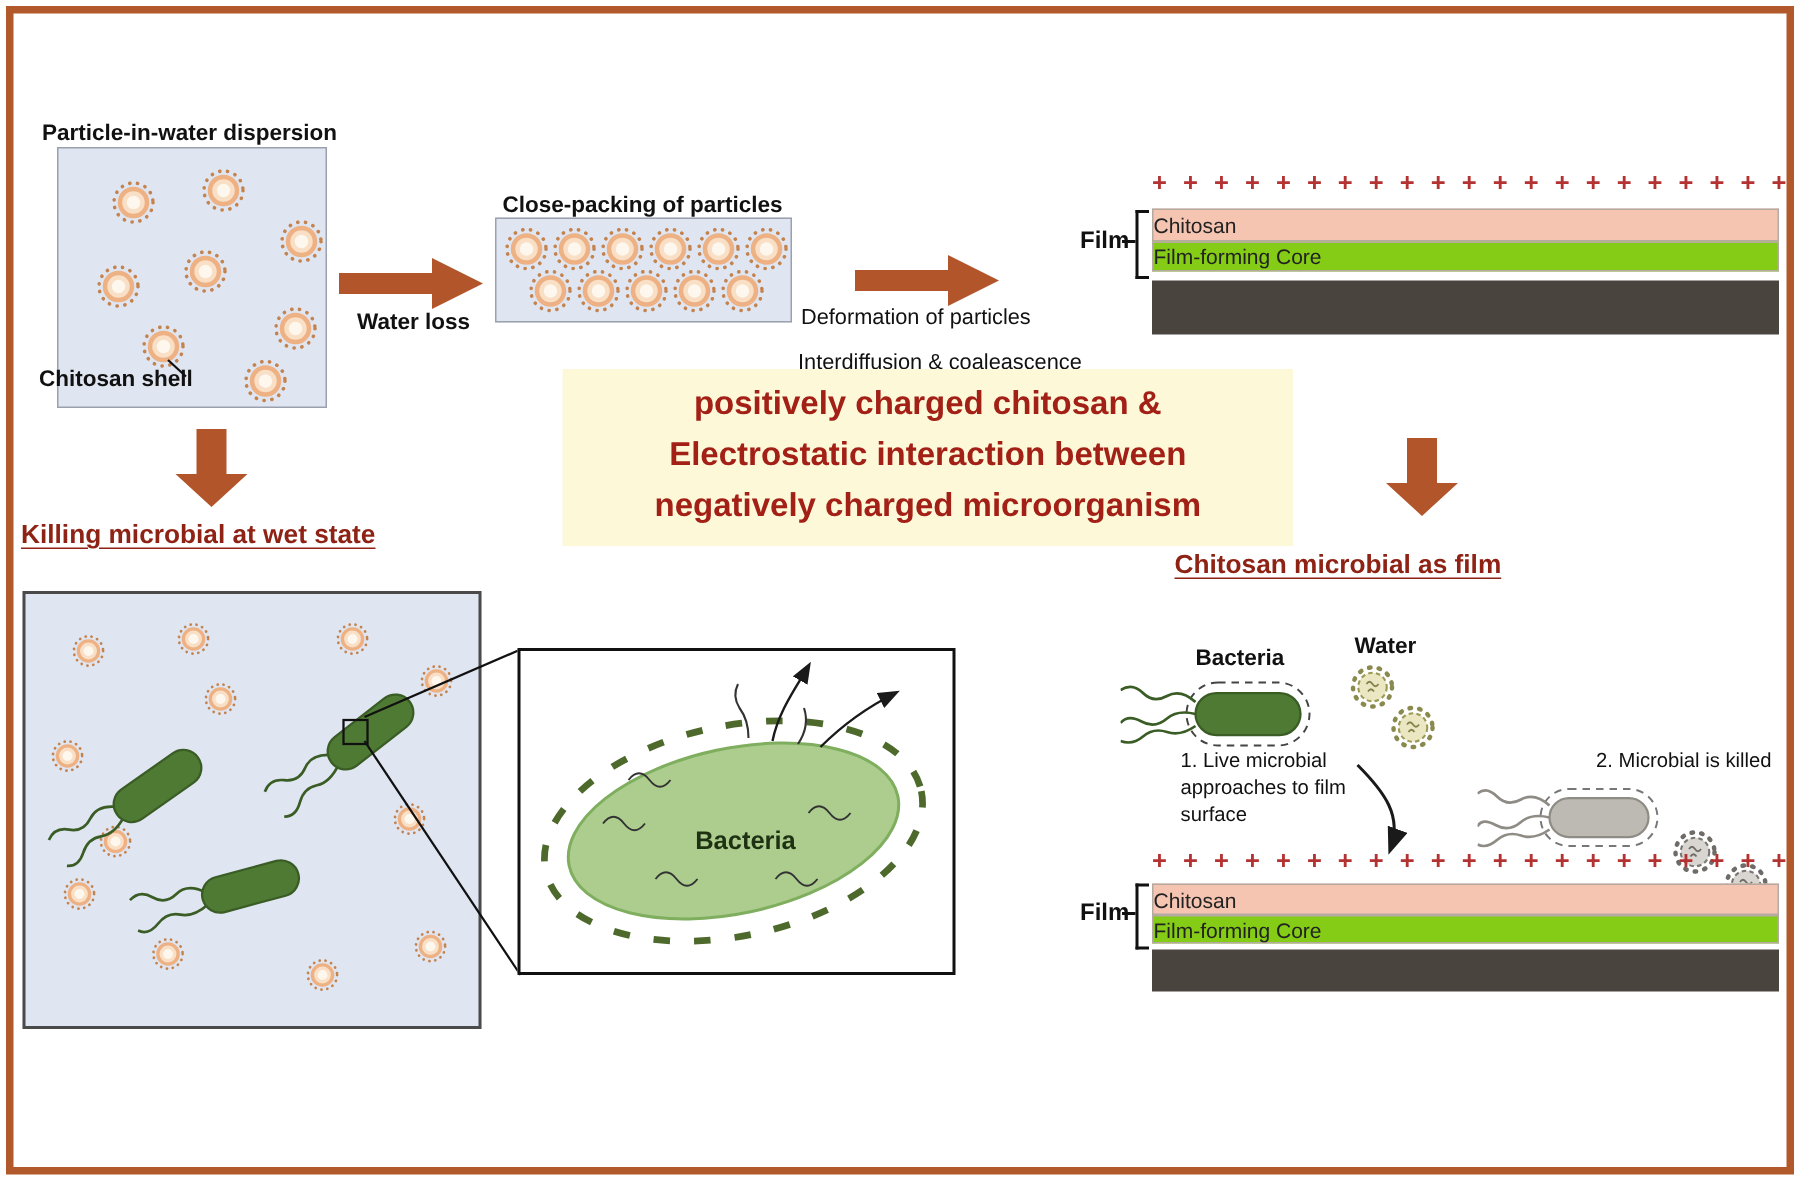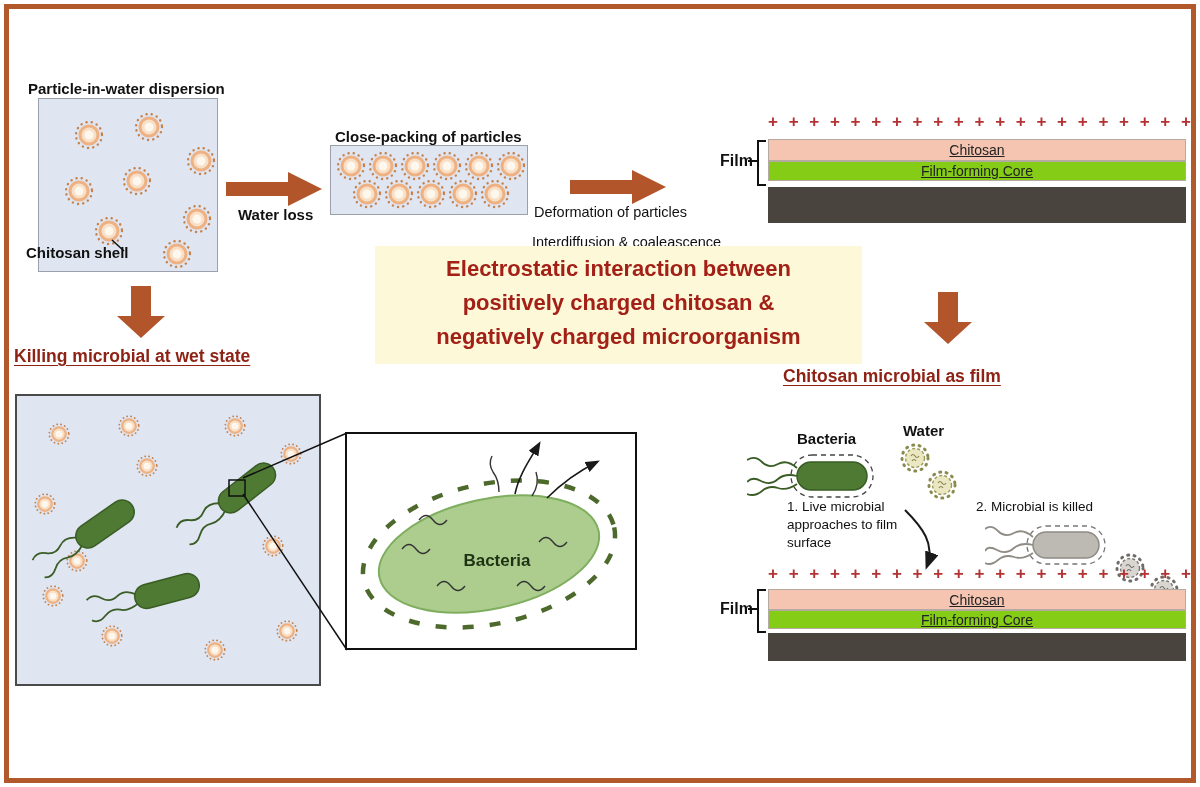--- a/index.html
+++ b/index.html
@@ -4,21 +4,21 @@
 <style>
   html,body{margin:0;padding:0;background:#ffffff;}
   body{width:1200px;height:787px;position:relative;font-family:"Liberation Sans","DejaVu Sans",sans-serif;color:#111;}
   .frame{position:absolute;left:4px;top:4px;right:4px;bottom:4px;border:5px solid #b2592b;background:#fff;}
   .abs{position:absolute;}
   .lbl{font-weight:bold;font-size:15px;color:#111;white-space:nowrap;}
   .lbl-sm{font-weight:normal;font-size:14.5px;color:#111;white-space:nowrap;}
   .bluebox{background:#dfe5f1;border:1px solid #9aa0ac;}
   .heading{font-weight:bold;font-size:17.5px;color:#8e2315;text-decoration:underline;text-underline-offset:3px;white-space:nowrap;}
   .plusrow{width:418px;text-align:center;font-weight:bold;font-size:17px;letter-spacing:3px;color:#b43232;white-space:nowrap;}
-  .layer{box-sizing:border-box;width:418px;text-align:center;font-size:14px;color:#222;text-decoration:underline;}
+  .layer{box-sizing:border-box;width:418px;font-size:14px;color:#222;}
   .layer-pink{background:#f5c5b2;border:1px solid #b5aaa2;line-height:21px;}
   .layer-core{background:#84cc16;border:1px solid #b5aaa2;line-height:18px;}
   .layer-dark{background:#4a443f;}
   .film-lbl{font-weight:bold;font-size:16px;color:#111;}
   .bracket{width:7px;border-left:2px solid #111;border-top:2px solid #111;border-bottom:2px solid #111;}
   .dash{background:#111;height:2px;}
   .notebox{background:#fcf8d8;text-align:center;padding-top:6px;}
   .noteline{font-weight:bold;font-size:22px;line-height:34px;color:#a32017;}
   .steptext{font-size:13.5px;line-height:18px;color:#111;}
 </style>
@@ -104,22 +104,22 @@
 
 <div class="abs plusrow" style="left:768px;top:112px;">+ + + + + + + + + + + + + + + + + + + + +</div>
 <div class="abs layer layer-pink" style="left:768px;top:139px;height:22px;">Chitosan</div>
 <div class="abs layer layer-core" style="left:768px;top:161px;height:20px;">Film-forming Core</div>
 <div class="abs layer-dark" style="left:768px;top:187px;width:418px;height:36px;"></div>
 <div class="abs film-lbl" style="left:720px;top:152px;">Film</div>
 <div class="abs dash" style="left:748px;top:160px;width:9px;"></div>
 <div class="abs bracket" style="left:757px;top:140px;height:42px;"></div>
 
 <div class="abs notebox" style="left:375px;top:246px;width:487px;height:112px;">
+  <div class="noteline">positively charged chitosan &amp;</div>
   <div class="noteline">Electrostatic interaction between</div>
-  <div class="noteline">positively charged chitosan &amp;</div>
   <div class="noteline">negatively charged microorganism</div>
 </div>
 
 <svg class="abs" style="left:115px;top:286px;" width="52" height="52" viewBox="0 0 52 52">
   <polygon points="16,0 36,0 36,30 50,30 26,52 2,30 16,30" fill="#b2552a"></polygon>
 </svg>
 <svg class="abs" style="left:922px;top:292px;" width="52" height="52" viewBox="0 0 52 52">
   <polygon points="16,0 36,0 36,30 50,30 26,52 2,30 16,30" fill="#b2552a"></polygon>
 </svg>
 
@@ -185,21 +185,21 @@
 <svg class="abs" style="left:893px;top:440px;" width="70" height="70" viewBox="0 0 70 70">
   <use href="#virus" transform="translate(22,18)"></use>
   <use href="#virus" transform="translate(49,45)"></use>
 </svg>
 
 <div class="abs steptext" style="left:787px;top:498px;width:138px;">1. Live microbial approaches to film surface</div>
 <svg class="abs" style="left:895px;top:506px;" width="55" height="70" viewBox="0 0 55 70">
   <path d="M10,4 C28,22 40,38 32,60" fill="none" stroke="#1a1a1a" stroke-width="2" marker-end="url(#ah)"></path>
 </svg>
 
-<div class="abs steptext" style="left:976px;top:498px;">2. Microbial is killed</div>
+<div class="abs steptext" style="left:1064px;top:498px;">2. Microbial is killed</div>
 <svg class="abs" style="left:985px;top:520px;" width="125" height="52" viewBox="0 0 125 52">
   <rect x="42" y="6" width="78" height="38" rx="19" fill="none" stroke="#777" stroke-width="1.3" stroke-dasharray="5 4"></rect>
   <rect x="48" y="12" width="66" height="26" rx="13" fill="#bdb9b3" stroke="#8f8b85" stroke-width="1.5"></rect>
   <path d="M48,17 q-10,-9 -19,-4 q-9,5 -16,-2 q-7,-7 -13,-2" fill="none" stroke="#8f8b85" stroke-width="1.8"></path>
   <path d="M48,25 q-12,-3 -19,3 q-8,7 -17,2 q-9,-5 -12,1" fill="none" stroke="#8f8b85" stroke-width="1.8"></path>
   <path d="M48,33 q-10,7 -19,4 q-9,-3 -16,3 q-7,6 -13,3" fill="none" stroke="#8f8b85" stroke-width="1.8"></path>
 </svg>
 <svg class="abs" style="left:1110px;top:550px;" width="78" height="58" viewBox="0 0 78 58">
   <use href="#virusg" transform="translate(20,18)"></use>
   <use href="#virusg" transform="translate(54,40)"></use>

